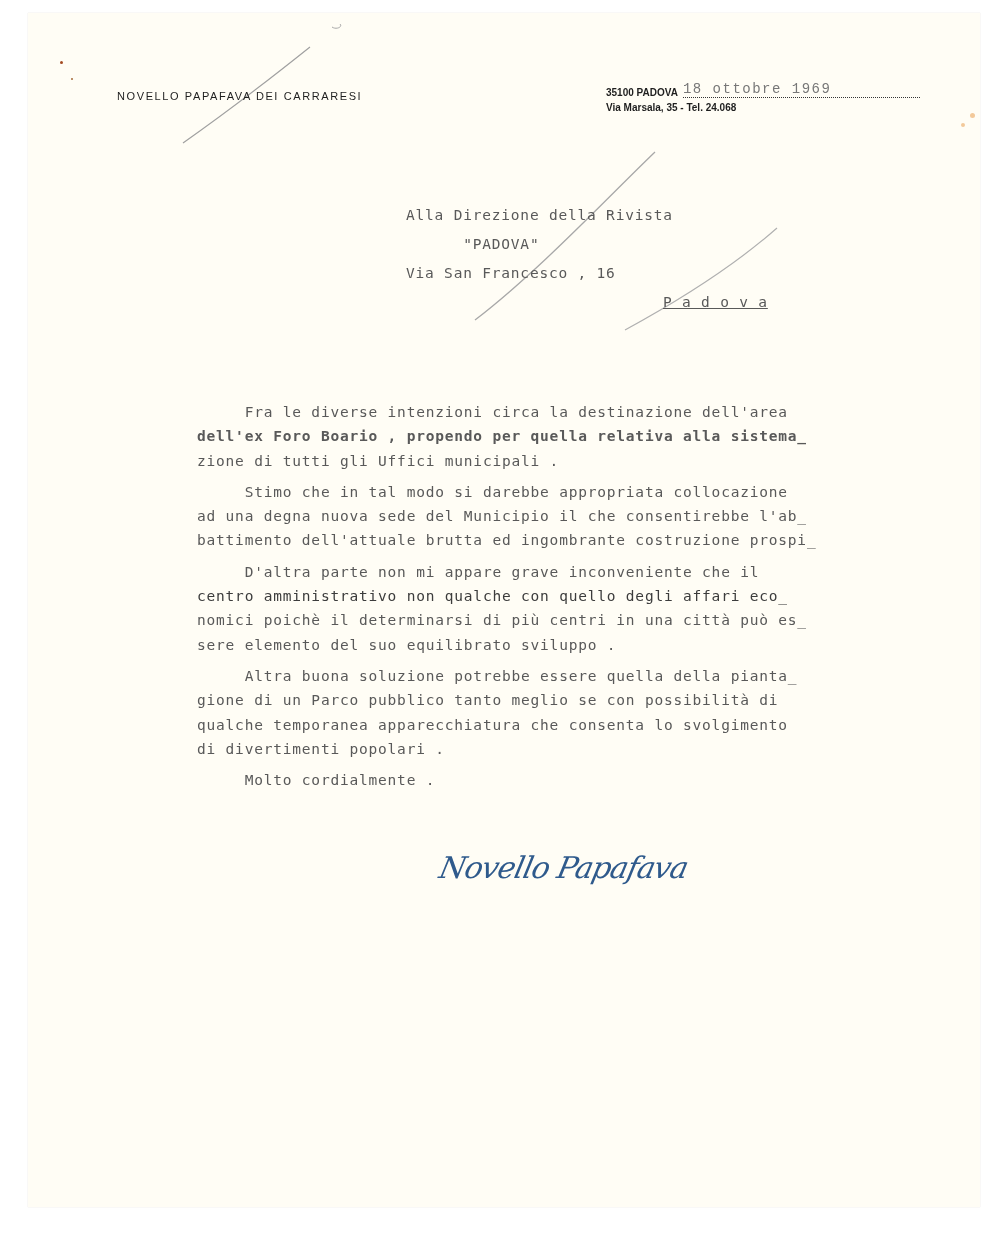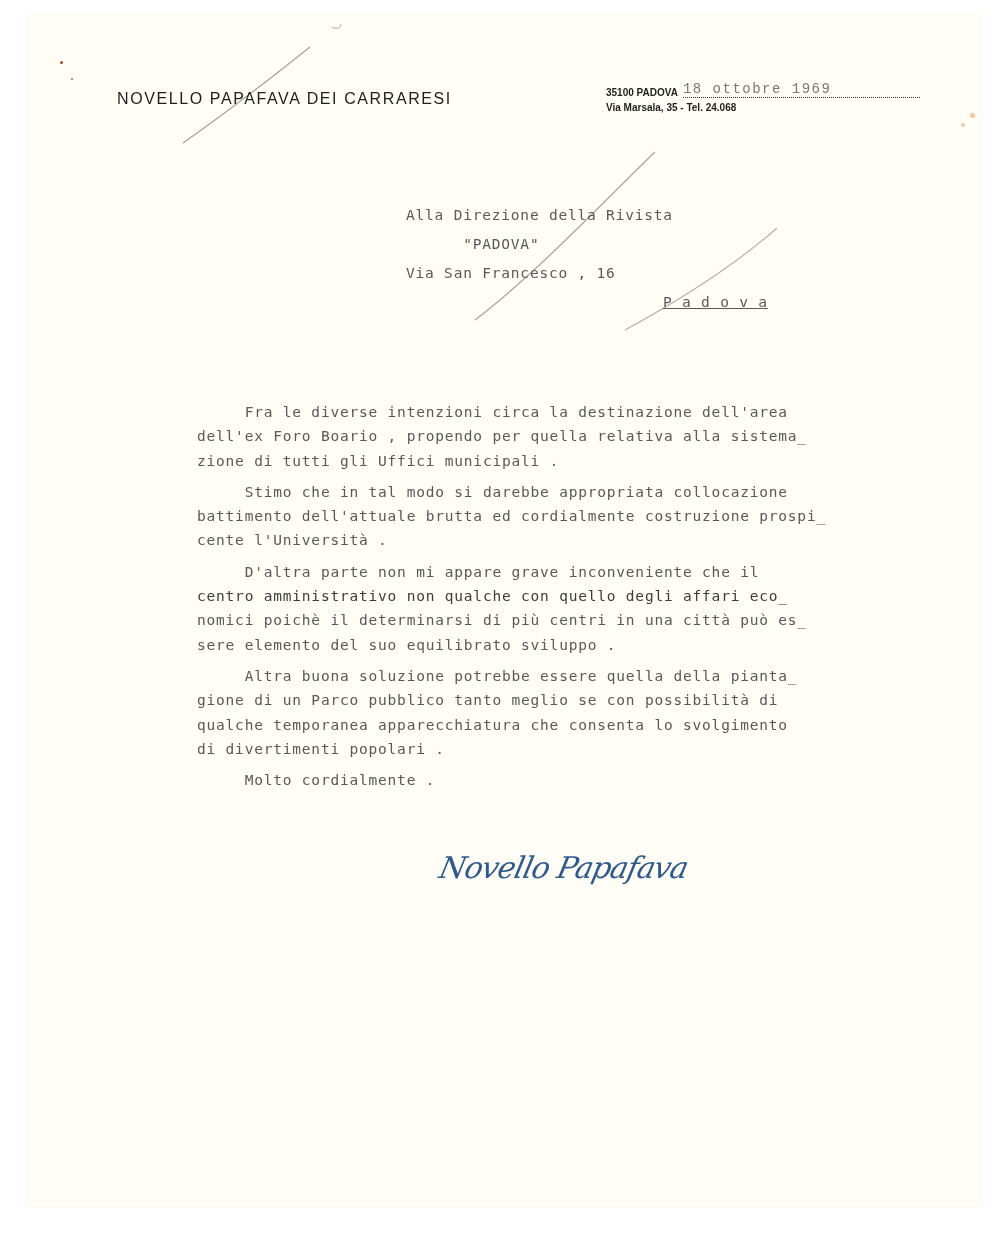--- a/index.html
+++ b/index.html
@@ -7,21 +7,21 @@
     width: 1000px; height: 1235px; position: relative; overflow: hidden;
     background: #ffffff;
   }
   .paper {
     position: absolute; left: 28px; top: 13px; width: 952px; height: 1194px;
     background: #fffdf5;
     box-shadow: 0 0 1px #d8d6cc;
   }
   .letterhead-name {
     position: absolute; left: 117px; top: 90px;
-    font-family: "Liberation Sans", sans-serif; font-size: 16px; letter-spacing: 1.6px;
+    font-family: "Liberation Sans", sans-serif; font-size: 11px; letter-spacing: 1.6px;
     color: #1e1e1e;
   }
   .date-block {
     position: absolute; left: 606px; top: 81px;
     font-family: "Liberation Sans", sans-serif; font-size: 10px; color: #1e1e1e;
   }
   .date-row { display: flex; align-items: flex-end; }
   .date-city { font-weight: bold; }
   .date-value {
     margin-left: 5px; width: 237px;
@@ -79,28 +79,28 @@
 <div class="recipient typed">
   <div>Alla Direzione della Rivista</div>
   <div>      "PADOVA"</div>
   <div>Via San Francesco , 16</div>
   <div class="city" style="padding-left:257px;">P a d o v a</div>
 </div>
 
 <div class="body-text typed">
   <div>
     <div class="line" style="margin-left:-195px;padding-left:195px;">     Fra le diverse intenzioni circa la destinazione dell'area</div>
-    <div class="line" style="margin-left:-16px;">dell'ex Foro Boario , propendo per quella relativa alla sistema_</div>
+    <div class="line" style="margin-left:-16px;font-weight:bold;">dell'ex Foro Boario , propendo per quella relativa alla sistema_</div>
     <div class="line">zione di tutti gli Uffici municipali .</div>
   </div>
   <div class="para-gap"></div>
   <div>
     <div class="line">     Stimo che in tal modo si darebbe appropriata collocazione</div>
-    <div class="line">battimento dell'attuale brutta ed cordialmente costruzione prospi_</div>
-    <div class="line">cente l'Università .</div>
+    <div class="line">ad una degna nuova sede del Municipio il che consentirebbe l'ab_</div>
+    <div class="line">battimento dell'attuale brutta ed ingombrante costruzione prospi_</div>
   </div>
   <div class="para-gap"></div>
   <div>
     <div class="line">     D'altra parte non mi appare grave inconveniente che il</div>
     <div class="line" style="color:#3c3c3c;">centro amministrativo non qualche con quello degli affari eco_</div>
     <div class="line">nomici poichè il determinarsi di più centri in una città può es_</div>
     <div class="line">sere elemento del suo equilibrato sviluppo .</div>
   </div>
   <div class="para-gap"></div>
   <div>

